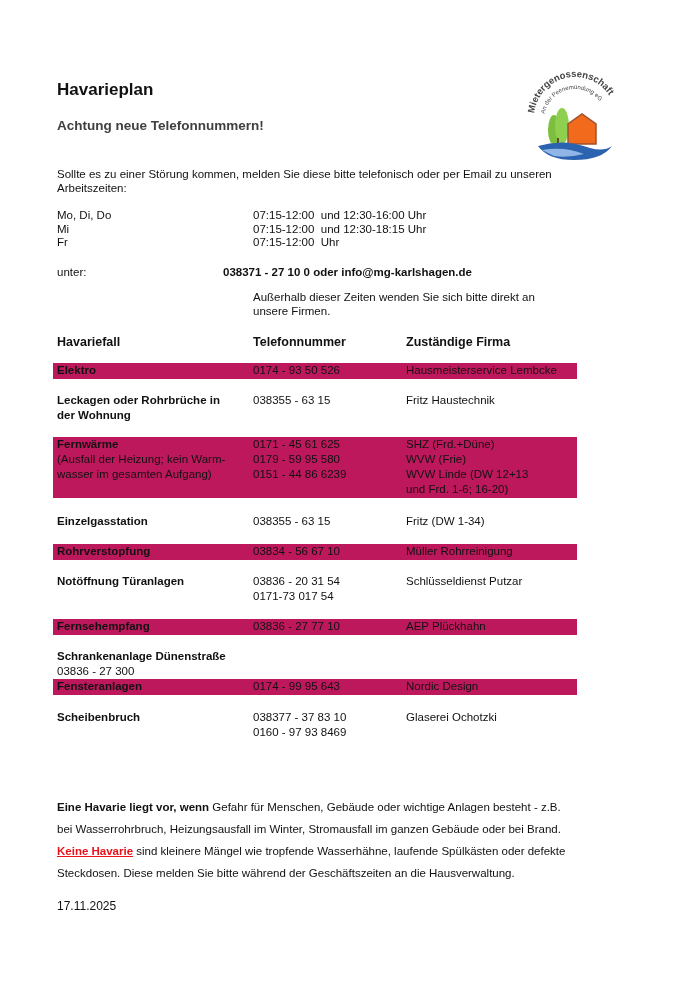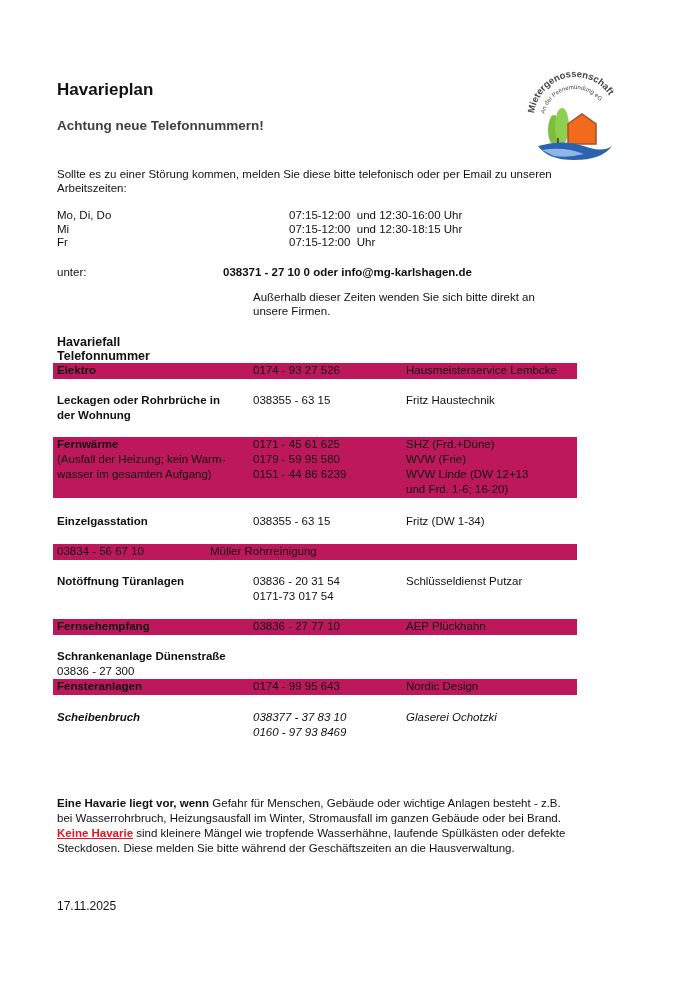--- a/index.html
+++ b/index.html
@@ -5,34 +5,34 @@
   html, body { margin: 0; padding: 0; background: #ffffff; }
   body { width: 700px; height: 990px; position: relative; overflow: hidden;
          font-family: "Liberation Sans", sans-serif; color: #111; font-size: 11.5px; }
   .abs { position: absolute; }
   .title { left: 57px; top: 80px; font-size: 17px; font-weight: bold; color: #111; }
   .alert { left: 57px; top: 118px; font-size: 13.5px; font-weight: bold; color: #404040; }
   .logo { left: 524px; top: 68px; width: 100px; height: 96px; }
   .intro { left: 57px; top: 167px; width: 500px; line-height: 14px; }
   .hours { left: 57px; top: 209px; width: 520px; }
   .hours .row { display: flex; line-height: 13.5px; }
-  .hours .day { width: 232px; }
+  .hours .day { width: 196px; }
   .under { left: 57px; top: 266px; width: 520px; display: flex; }
   .under .lbl { width: 166px; }
   .under .val { font-weight: bold; }
   .outside { left: 253px; top: 290px; width: 300px; line-height: 14px; }
-  .thead { left: 57px; top: 335px; width: 520px; display: flex; font-weight: bold; font-size: 12.5px; flex-direction: column; }
+  .thead { left: 57px; top: 335px; width: 520px; display: flex; font-weight: bold; font-size: 12.5px; }
   .c1 { width: 196px; flex: none; }
   .c2 { width: 153px; flex: none; }
   .c3 { flex: 1; }
   .trow { left: 53px; width: 520px; display: flex; padding-left: 4px; line-height: 15px; }
   .trow.hl { background: #be185d; }
   .trow .c1 { font-weight: bold; }
   .trow .c1 .sub { font-weight: normal; }
-  .footer { left: 57px; top: 796px; width: 520px; line-height: 15px; }
+  .footer { left: 57px; top: 796px; width: 520px; line-height: 22px; }
   .footer b { font-weight: bold; }
   .footer .red { color: #e8131b; font-weight: bold; text-decoration: underline; }
   .date { left: 57px; top: 899px; font-size: 12px; }
 </style>
 </head>
 <body>
 
 <div class="abs title">Havarieplan</div>
 <div class="abs alert">Achtung neue Telefonnummern!</div>
 
@@ -85,21 +85,21 @@
   <span class="c2">Telefonnummer</span>
   <span class="c3">Zuständige Firma</span>
 </div>
 
 <div id="rows">
     <div class="abs trow hl" style="top: 363px; min-height: 16px;">
       <div class="c1">
         <div>Elektro</div>
       </div>
       <div class="c2">
-        <div>0174 - 93 27 526</div>
+        <div>0174 - 93 50 526</div>
       </div>
       <div class="c3">
         <div>Hausmeisterservice Lembcke</div>
       </div>
     </div>
     <div class="abs trow" style="top: 393px; min-height: 30px;">
       <div class="c1">
         <div style="width: 170px;">Leckagen oder Rohrbrüche in der Wohnung</div>
       </div>
       <div class="c2">
@@ -130,20 +130,23 @@
         <div>Einzelgasstation</div>
       </div>
       <div class="c2">
         <div>038355 - 63 15</div>
       </div>
       <div class="c3">
         <div>Fritz (DW 1-34)</div>
       </div>
     </div>
     <div class="abs trow hl" style="top: 544px; min-height: 16px;">
+      <div class="c1">
+        <div>Rohrverstopfung</div>
+      </div>
       <div class="c2">
         <div>03834 - 56 67 10</div>
       </div>
       <div class="c3">
         <div>Müller Rohrreinigung</div>
       </div>
     </div>
     <div class="abs trow" style="top: 574px; min-height: 30px;">
       <div class="c1">
         <div>Notöffnung Türanlagen</div>
@@ -182,21 +185,21 @@
       <div class="c1">
         <div>Fensteranlagen</div>
       </div>
       <div class="c2">
         <div>0174 - 99 95 643</div>
       </div>
       <div class="c3">
         <div>Nordic Design</div>
       </div>
     </div>
-    <div class="abs trow" style="top: 710px; min-height: 30px; font-style: italic;">
+    <div class="abs trow" style="top: 710px; min-height: 30px;">
       <div class="c1">
         <div>Scheibenbruch</div>
       </div>
       <div class="c2">
         <div>038377 - 37 83 10</div>
         <div>0160 - 97 93 8469</div>
       </div>
       <div class="c3">
         <div>Glaserei Ochotzki</div>
       </div>

